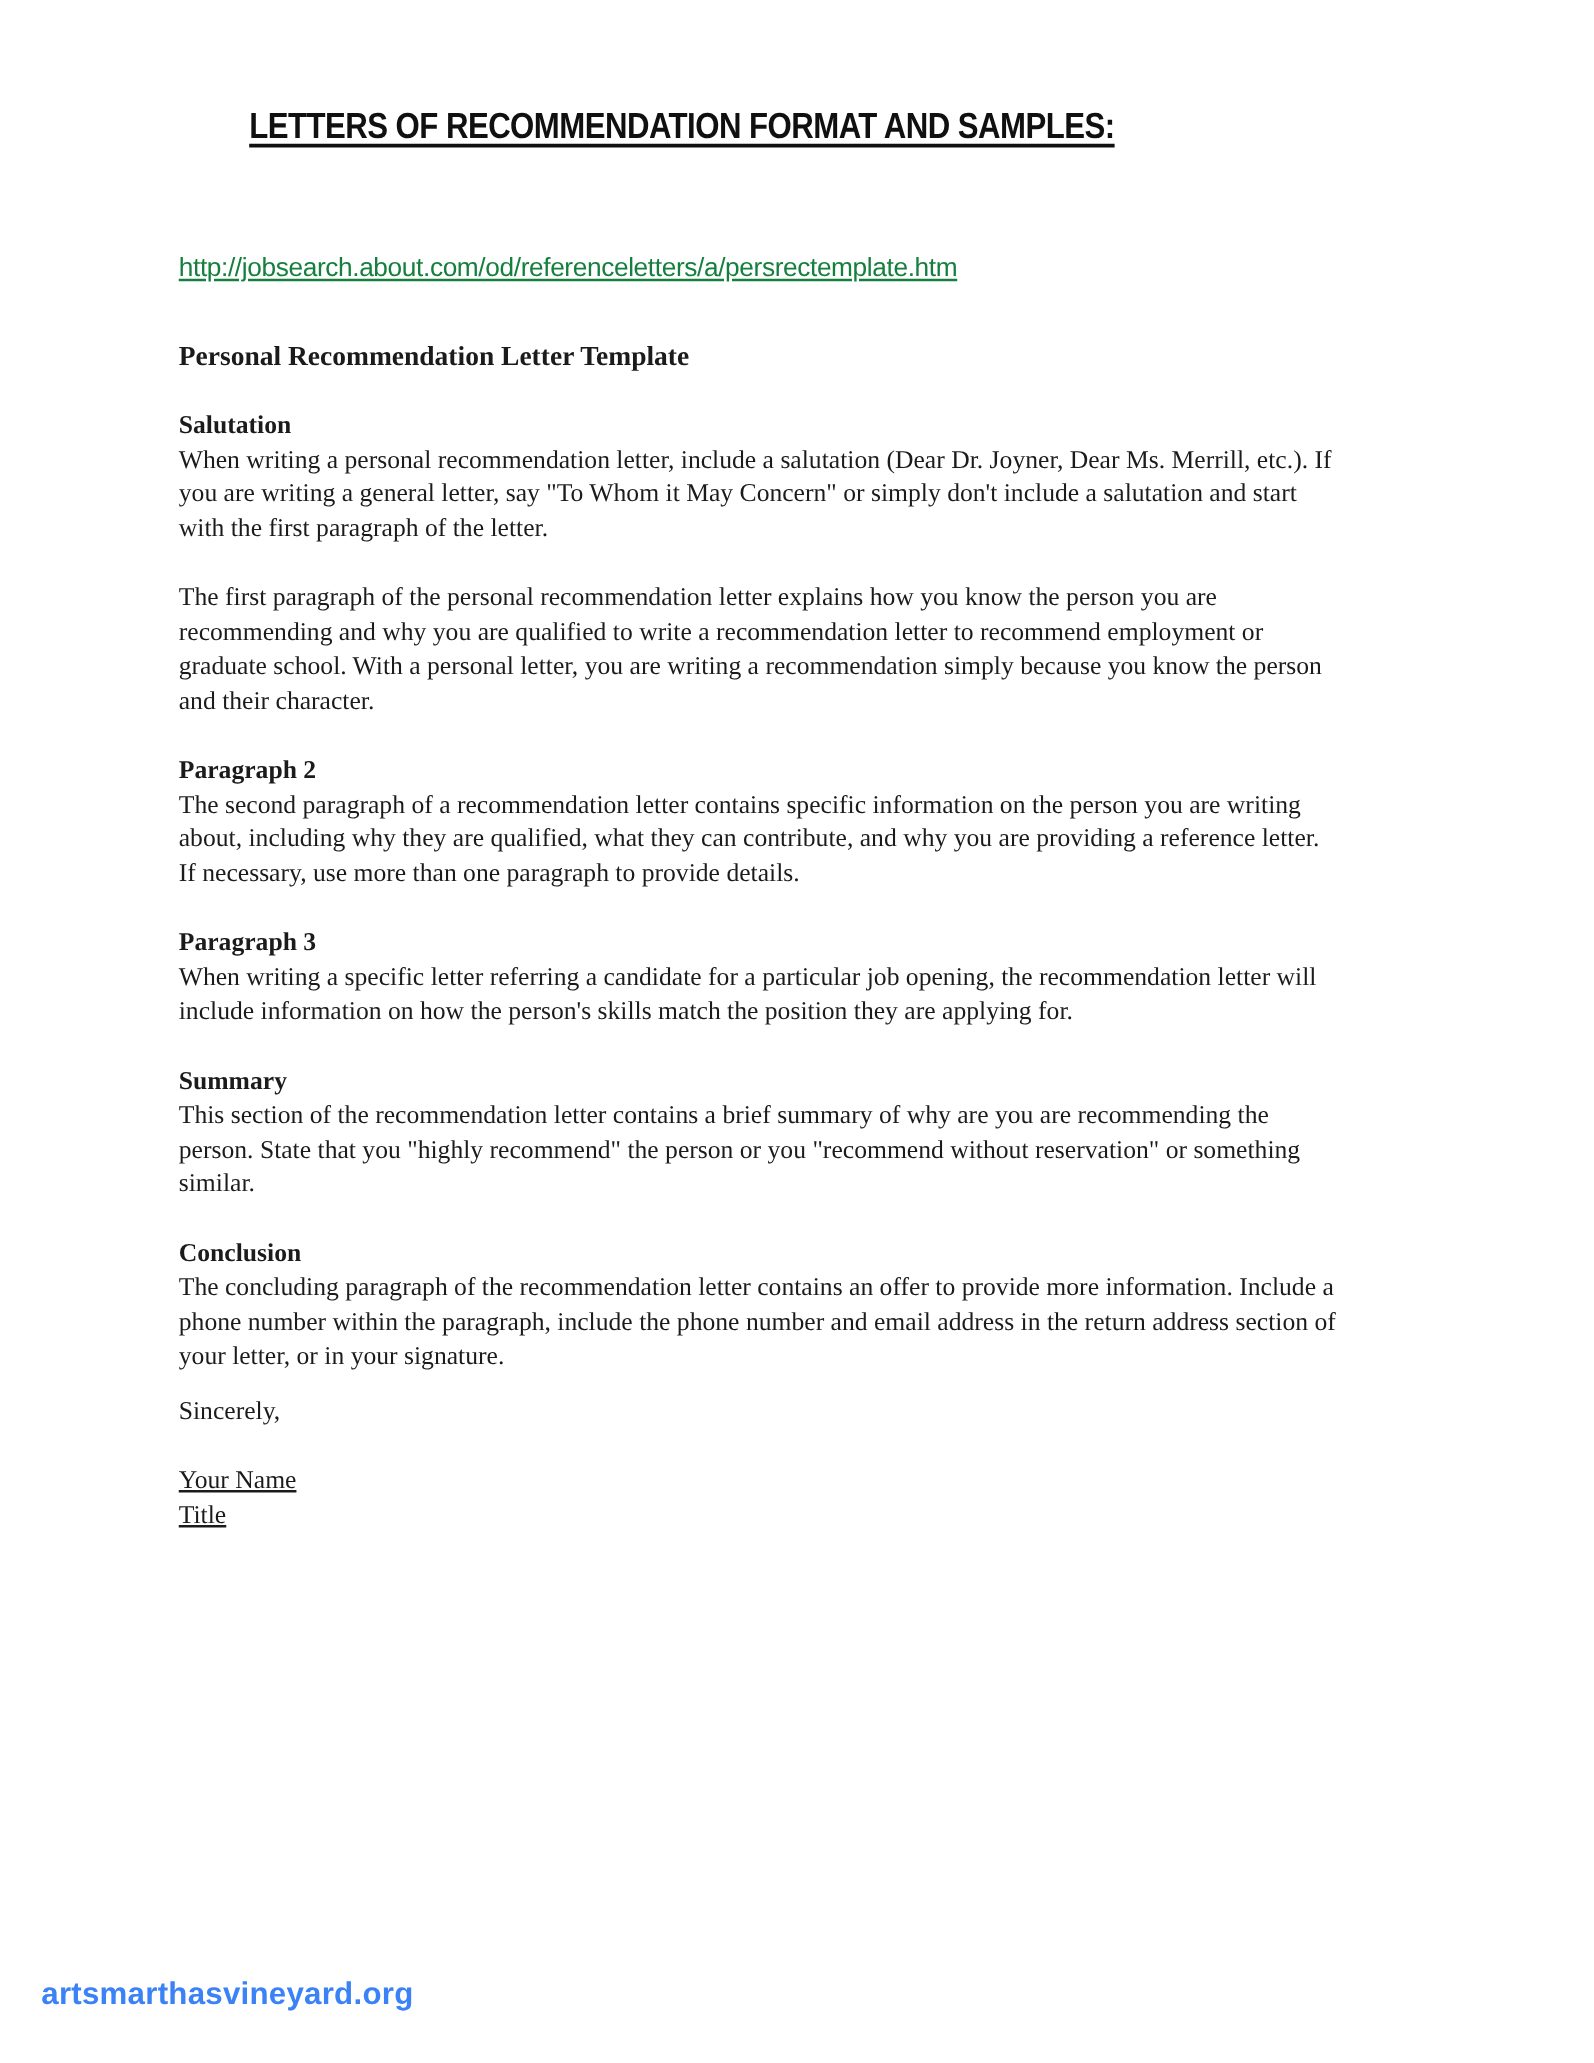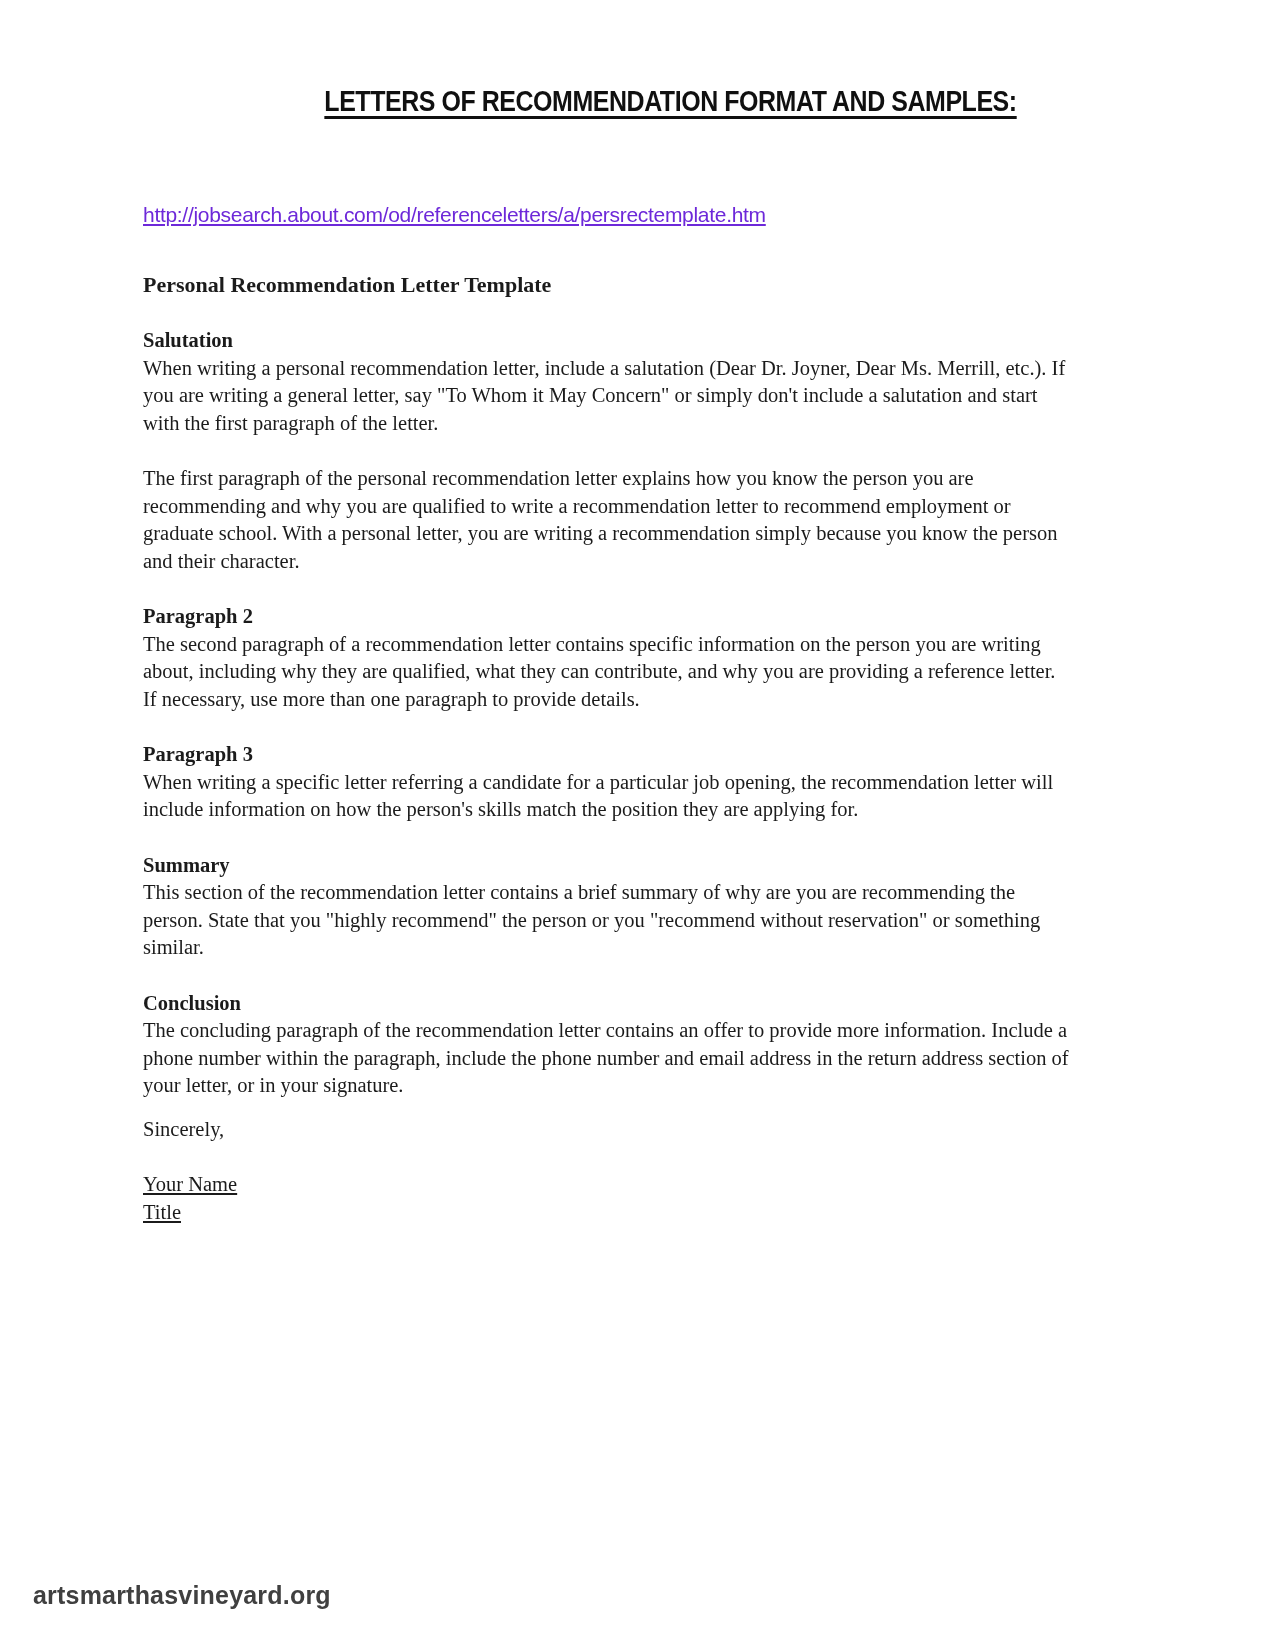--- a/index.html
+++ b/index.html
@@ -19,21 +19,21 @@
     box-sizing: border-box;
     width: 1275px;
     height: 1650px;
     padding: 84px 0 0 143px;
     position: relative;
   }
   .content {
     width: 930px;
   }
   .title-row {
-    text-align: right;
+    text-align: left;
     width: 930px;
     line-height: 34px;
     white-space: nowrap;
   }
   .title-inner {
     display: inline-block;
     transform: scaleX(0.86);
     transform-origin: center;
     font-family: "Liberation Sans", sans-serif;
     font-weight: bold;
@@ -45,21 +45,21 @@
     text-underline-offset: 5px;
   }
   .link-row {
     margin-top: 78px;
     line-height: 28px;
   }
   .url {
     font-family: "Liberation Sans", sans-serif;
     font-size: 21px;
     letter-spacing: -0.3px;
-    color: #6d28d9;
+    color: #15803d;
     text-decoration: underline;
     cursor: pointer;
   }
   .subtitle {
     margin-top: 40px;
     font-size: 22px;
     font-weight: bold;
     line-height: 28px;
   }
   .section {
@@ -85,21 +85,21 @@
     text-decoration: underline;
   }
   .footer {
     position: absolute;
     left: 33px;
     bottom: 40px;
     font-family: "Liberation Sans", sans-serif;
     font-size: 25px;
     font-weight: bold;
     letter-spacing: 0.2px;
-    color: #404040;
+    color: #3b82f6;
   }
 </style>
 </head>
 <body>
 
 <div class="page">
   <div class="content">
 
     <div class="title-row">
       <span class="title-inner">LETTERS OF RECOMMENDATION FORMAT AND SAMPLES:</span>

